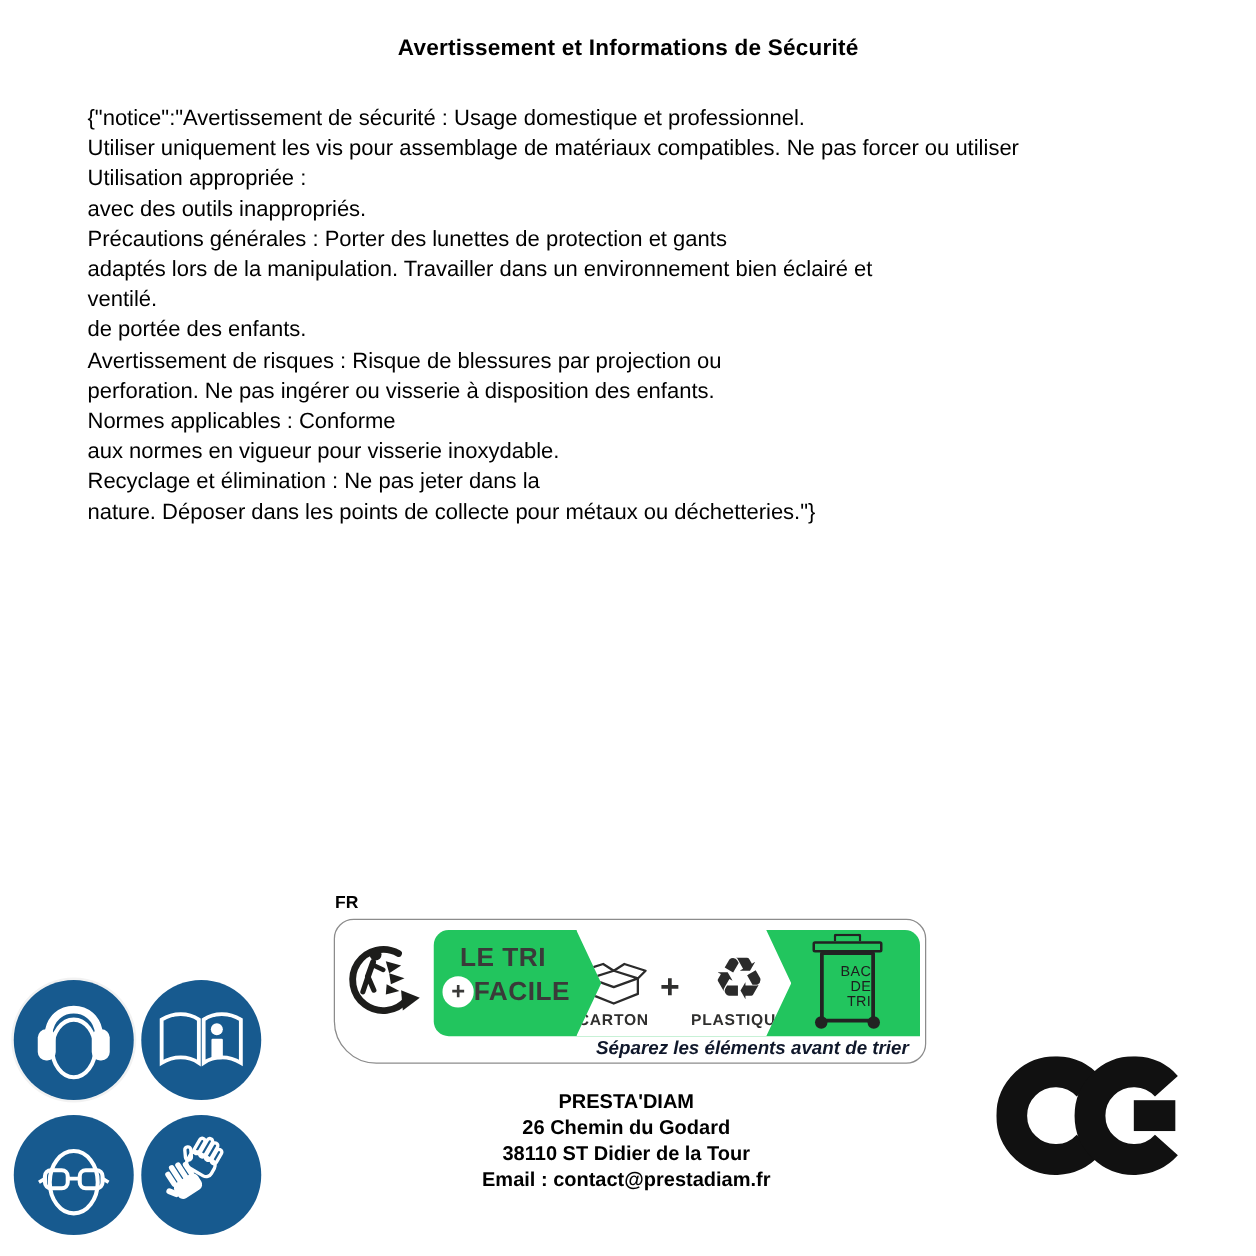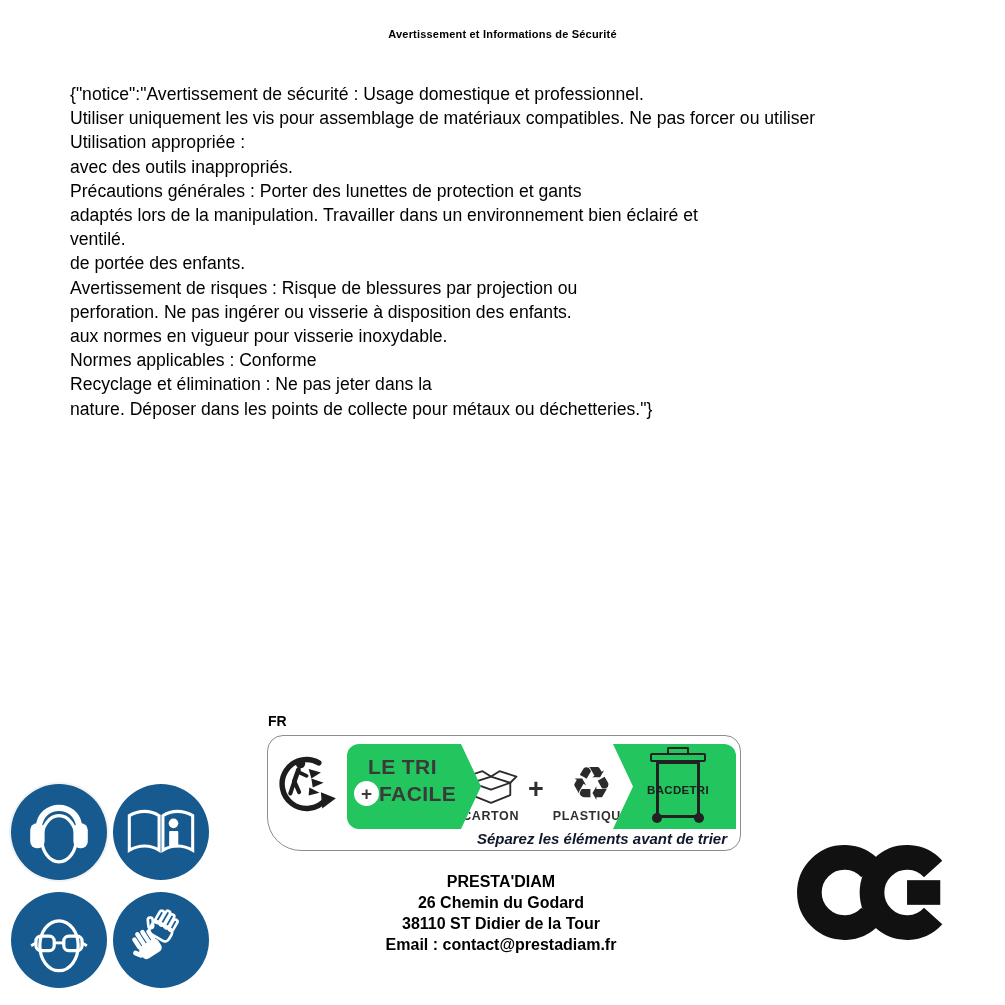--- a/index.html
+++ b/index.html
@@ -1,21 +1,21 @@
 <!DOCTYPE html>
 <html><head>
 <meta charset="utf-8">
 <style>
   html,body{margin:0;padding:0;background:#fff;}
   .page{position:relative;width:1005px;height:1005px;background:#ffffff;overflow:hidden;
         font-family:"Liberation Sans",sans-serif;color:#000;}
 
   
   .title{position:absolute;top:28px;left:0;width:100%;text-align:center;
-         font-size:11px;font-weight:bold;letter-spacing:.2px;}
+         font-size:18px;font-weight:bold;letter-spacing:.2px;}
 
   
   .notice{position:absolute;left:70px;top:82px;width:868px;
           font-size:17.6px;line-height:24.2px;}
 
   
   .icon-circle{position:absolute;width:96px;height:96px;border-radius:50%;
                background:#175A8F;}
   .icon-circle svg{position:absolute;left:0;top:0;width:96px;height:96px;}
   .ic-ear{left:11px;top:784px;box-shadow:0 0 0 2px #f2f2f2;}
@@ -47,22 +47,22 @@
   .glyph{font-family:"DejaVu Sans",sans-serif;font-size:47px;line-height:47px;}
   .mat-label{font-size:12.5px;font-weight:800;color:#2f2f2e;letter-spacing:.6px;margin-top:2px;}
   .mat-plus{font-size:27px;font-weight:800;color:#2f2f2e;margin-top:6px;}
   
   .bin{position:absolute;right:30px;top:3px;width:56px;}
   .bin-knob{width:22px;height:6px;border:2.2px solid #222;border-bottom:none;
             border-radius:2px 2px 0 0;margin:0 auto;box-sizing:border-box;}
   .bin-lid{width:56px;height:9px;border:2.4px solid #222;border-radius:2px;box-sizing:border-box;}
   .bin-body{width:44px;height:57px;margin:-1px auto 0;border:3px solid #222;
             border-radius:2px 2px 5px 5px;box-sizing:border-box;
-            display:flex;flex-direction:row;align-items:center;justify-content:center;
-            font-size:11.5px;font-weight:700;line-height:12px;color:#1d1d1d;letter-spacing:.3px;}
+            display:flex;flex-direction:column;align-items:flex-end;justify-content:center;
+            font-size:11.5px;font-weight:400;line-height:12px;color:#1d1d1d;letter-spacing:.3px;}
   .bin-wheel{position:absolute;top:66px;width:10px;height:10px;border-radius:50%;background:#222;}
   .bin-wheel.l{left:2px;} .bin-wheel.r{right:2px;}
   .strip{position:absolute;left:0;right:0;top:93px;height:21px;text-align:right;
          padding-right:13px;font-size:15px;font-style:italic;font-weight:bold;
          color:#0f172a;line-height:20px;}
 
   
   .resp{position:absolute;left:251px;top:871px;width:500px;text-align:center;
         font-weight:bold;font-size:16px;line-height:21px;}
 
@@ -80,22 +80,22 @@
     <div>{"notice":"Avertissement de sécurité : Usage domestique et professionnel.</div>
     <div>Utiliser uniquement les vis pour assemblage de matériaux compatibles. Ne pas forcer ou utiliser</div>
     <div>Utilisation appropriée :</div>
     <div>avec des outils inappropriés.</div>
     <div>Précautions générales : Porter des lunettes de protection et gants</div>
     <div>adaptés lors de la manipulation. Travailler dans un environnement bien éclairé et</div>
     <div>ventilé.</div>
     <div>de portée des enfants.</div>
     <div>Avertissement de risques : Risque de blessures par projection ou</div>
     <div>perforation. Ne pas ingérer ou visserie à disposition des enfants.</div>
+    <div>Normes applicables : Conforme</div>
     <div>aux normes en vigueur pour visserie inoxydable.</div>
-    <div>Normes applicables : Conforme</div>
     <div>Recyclage et élimination : Ne pas jeter dans la</div>
     <div>nature. Déposer dans les points de collecte pour métaux ou déchetteries."}</div>
   </div>
 
   <div class="icon-circle ic-ear">
     <svg viewBox="0 0 100 100">
       <ellipse cx="50" cy="57" rx="18" ry="24" fill="none" stroke="#fff" stroke-width="3.4"></ellipse>
       <path d="M29,45 C31,18 69,18 71,45" fill="none" stroke="#fff" stroke-width="6.5"></path>
       <rect x="20" y="41" width="15" height="26" rx="7" fill="#fff"></rect>
       <rect x="65" y="41" width="15" height="26" rx="7" fill="#fff"></rect>

